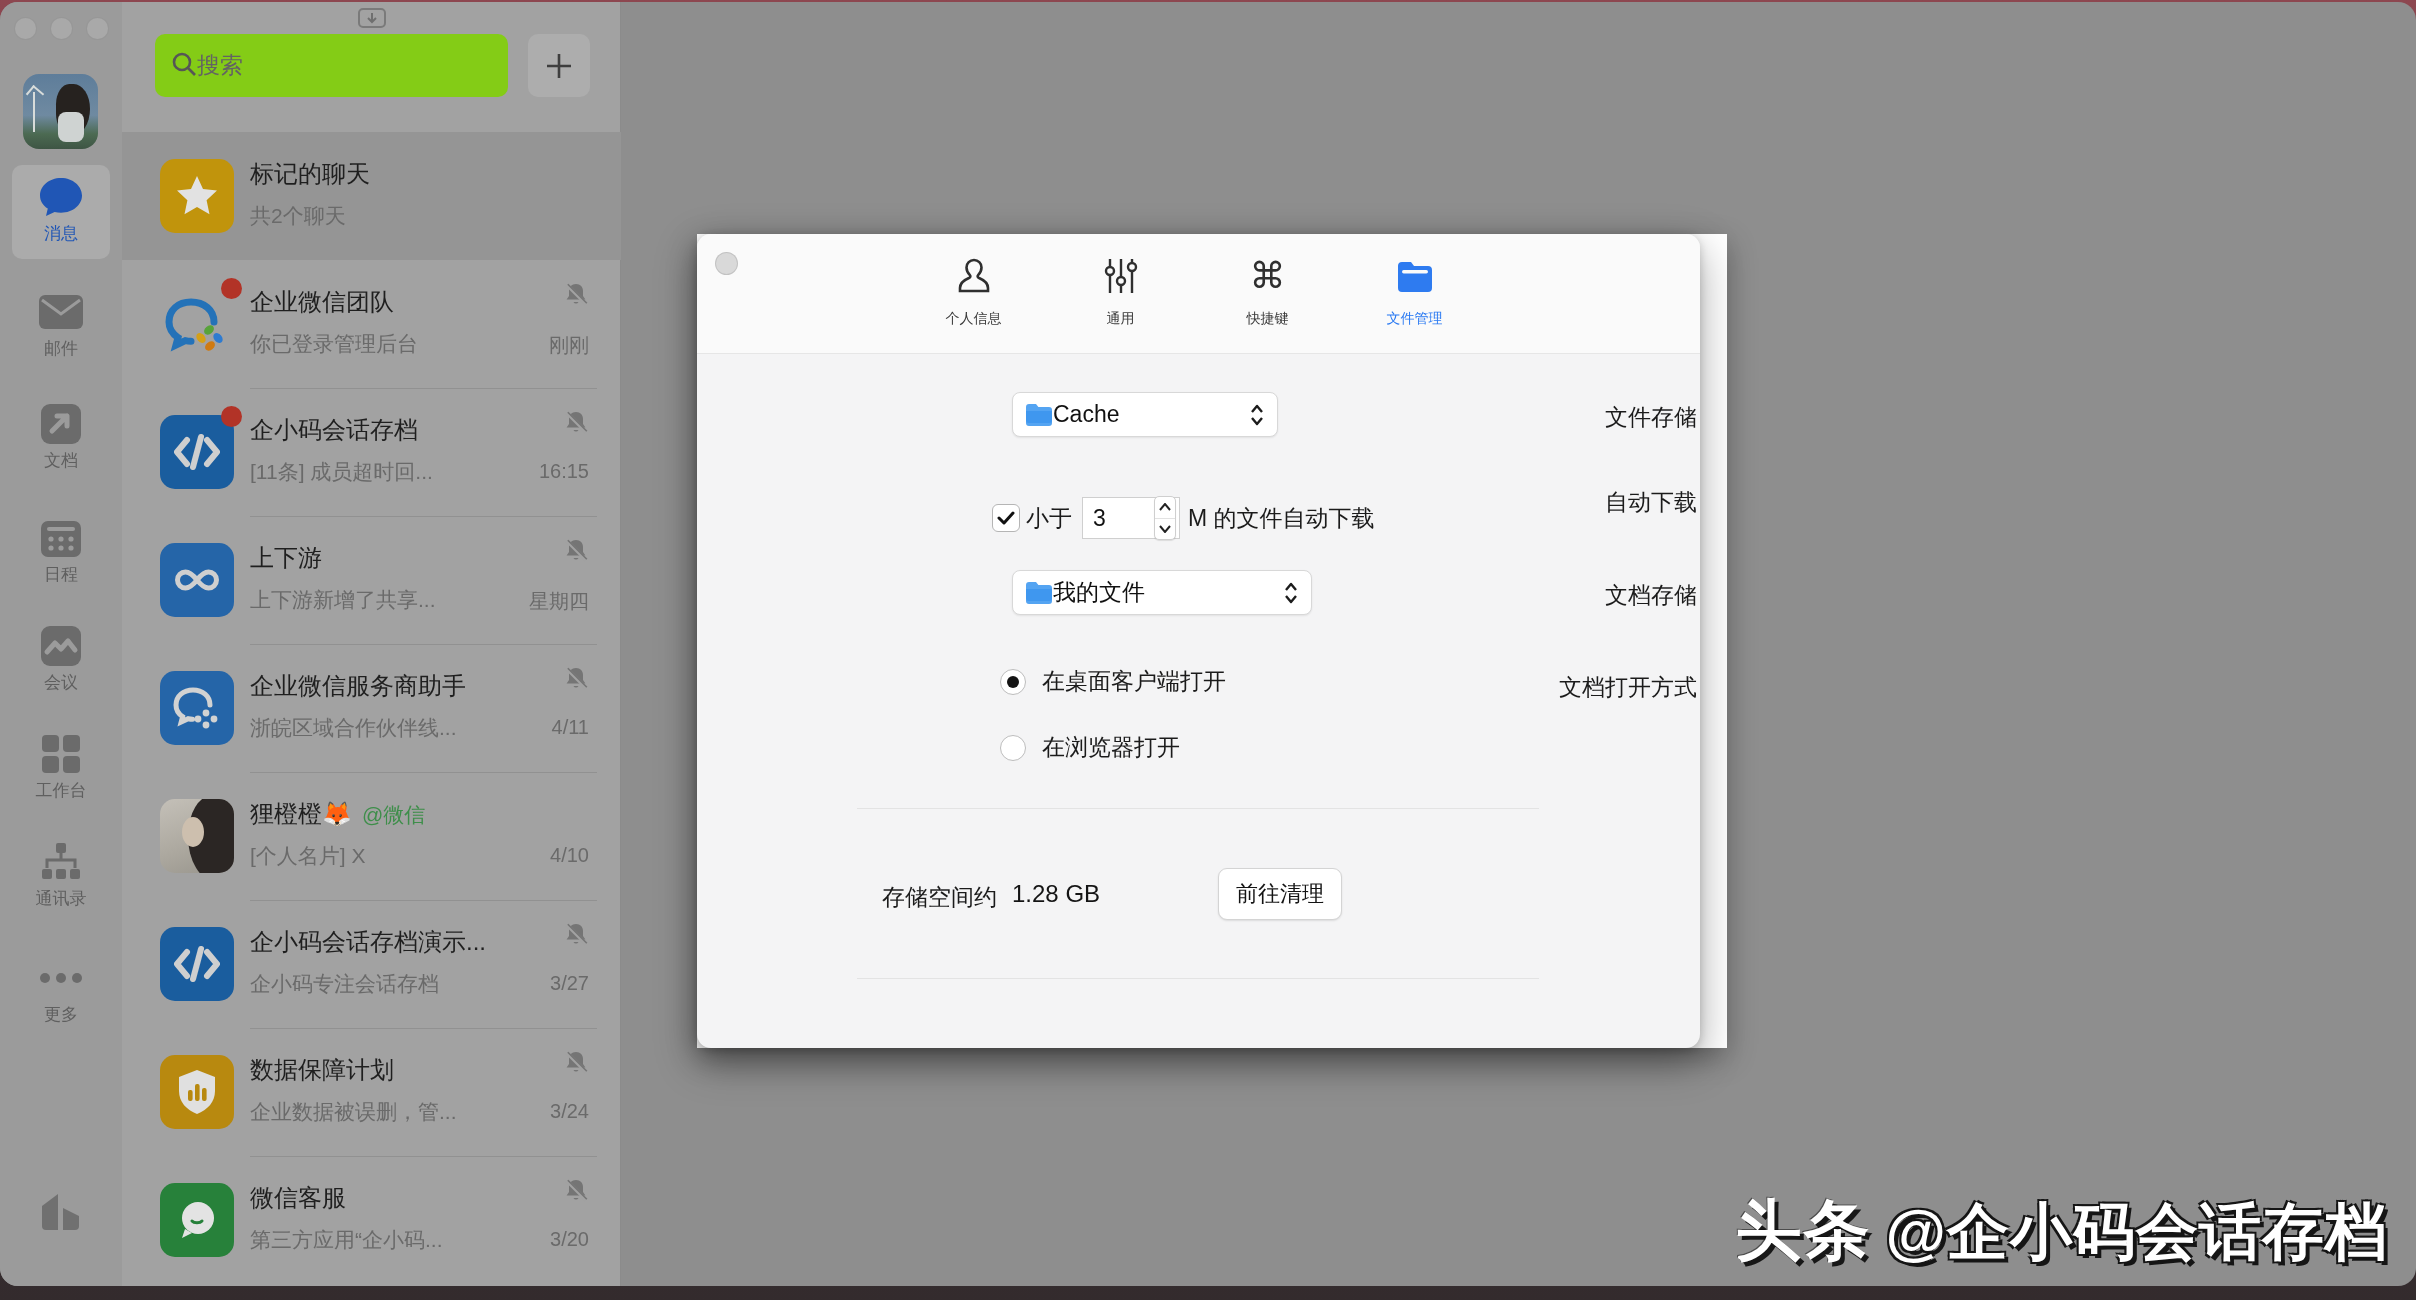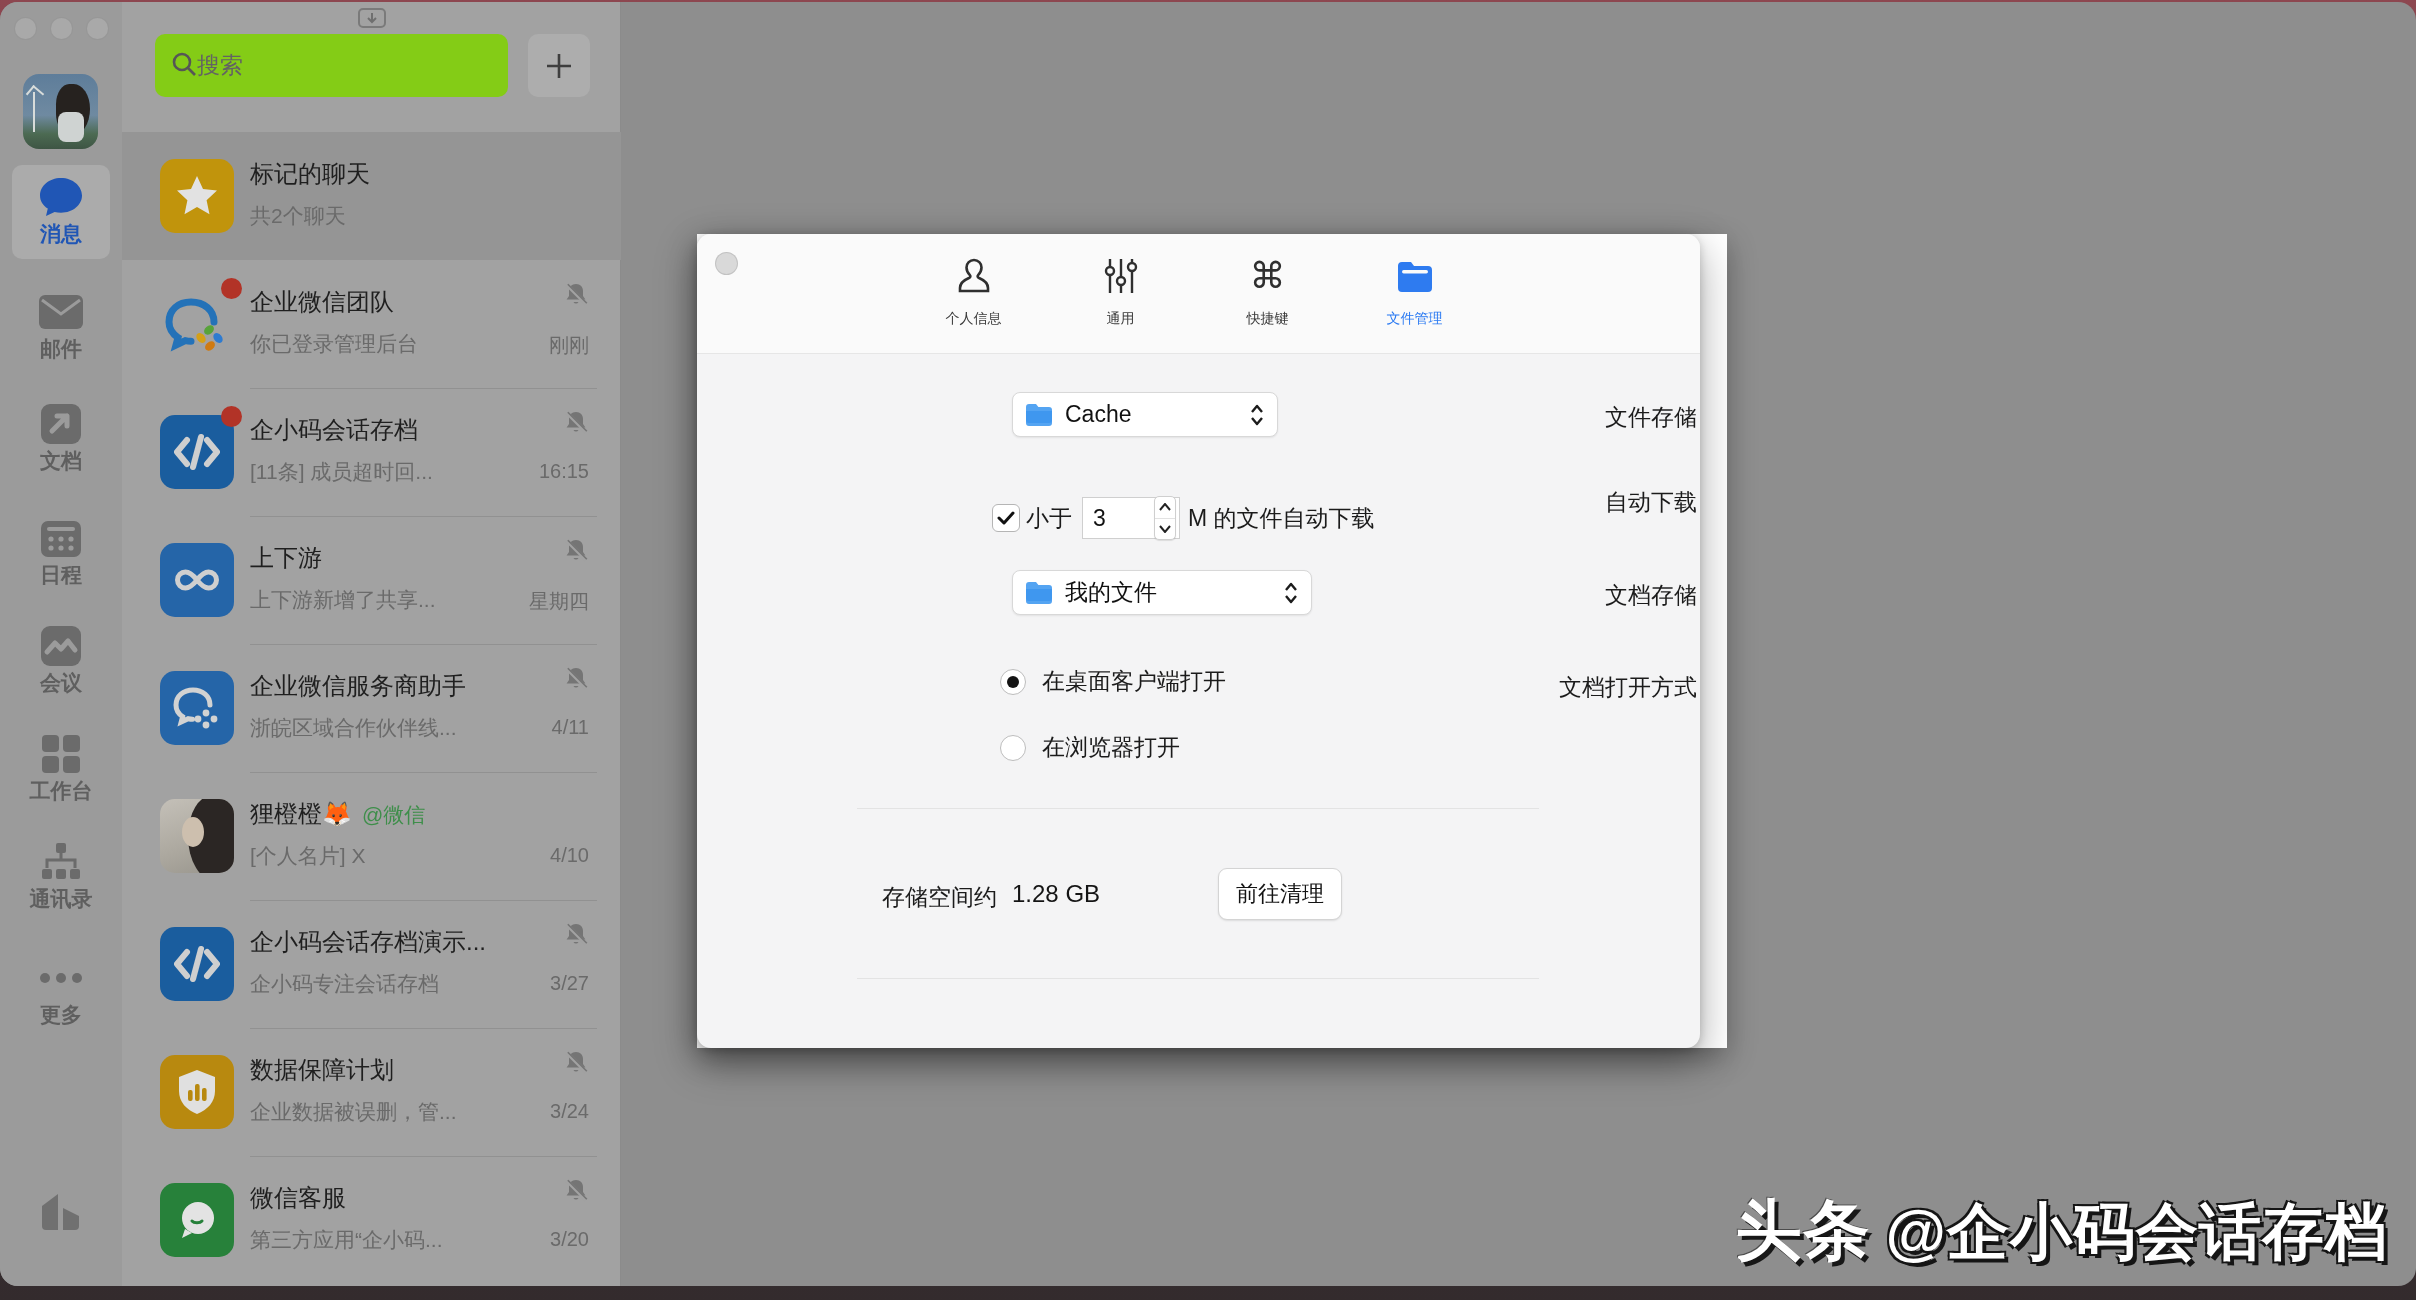--- a/index.html
+++ b/index.html
@@ -22,21 +22,21 @@
     position:absolute; left:23px; top:72px; width:75px; height:75px; border-radius:16px; overflow:hidden;
     background:linear-gradient(180deg,#5e7d9a 0%,#6f8aa1 55%,#4c6a52 80%,#3e5544 100%);
   }
   .profile-avatar .hair { position:absolute; right:8px; top:10px; width:34px; height:52px; border-radius:45% 55% 60% 50%; background:#26221f; }
   .profile-avatar .shirt { position:absolute; right:14px; top:38px; width:26px; height:30px; border-radius:8px; background:#cfd3d2; }
   .profile-avatar .mill { position:absolute; left:10px; top:18px; width:2px; height:40px; background:#d8dcda; }
   .profile-avatar .mill:after { content:""; position:absolute; left:-5px; top:-4px; width:12px; height:10px; border-left:2px solid #d8dcda; border-top:2px solid #d8dcda; transform:rotate(40deg); }
   .nav-item { position:absolute; left:12px; width:98px; text-align:center; border-radius:10px; padding-top:8px; }
   .nav-item.selected { background:#ababab; }
   .nav-item .nv-icon { height:48px; display:flex; align-items:center; justify-content:center; }
-  .nav-item .nv-label { font-size:21px; color:#5f5f5f; line-height:26px;font-weight:bold; }
+  .nav-item .nv-label { font-size:17px; color:#5f5f5f; line-height:26px; }
   .nav-item.selected .nv-label { color:#2056b5; }
   .bottom-icon { position:absolute; left:38px; bottom:48px; }
   
   .chat-panel { position:absolute; left:122px; top:0; width:499px; height:100%; background:#a2a2a2; border-right:1px solid rgba(0,0,0,.14); }
   .mini-top-icon { position:absolute; left:236px; top:6px; width:28px; height:20px; border:2px solid rgba(90,90,90,.55); border-radius:5px; display:flex; align-items:center; justify-content:center; }
   .search-box { position:absolute; left:33px; top:32px; width:353px; height:63px; background:#84cc16; border-radius:10px; display:flex; align-items:center; padding:0 16px; gap:0; }
   .search-box input { border:none; outline:none; background:transparent; font-size:23px; color:#3c3c3c; width:100%; font-family:inherit; }
   .search-box input::placeholder { color:#636363; }
   .add-btn { position:absolute; left:406px; top:32px; width:62px; height:63px; background:#adadad; border-radius:10px; display:flex; align-items:center; justify-content:center; }
   .chat-row { position:absolute; left:0; width:499px; height:128px; }
@@ -57,21 +57,21 @@
   .dialog { position:absolute; left:697px; top:232px; width:1003px; height:814px; background:#f4f4f5; border-radius:14px; box-shadow:0 14px 40px rgba(0,0,0,.35),0 2px 8px rgba(0,0,0,.18); }
   .dlg-header { position:absolute; left:0; top:0; width:100%; height:120px; background:#fafafa; border-radius:14px 14px 0 0; border-bottom:1px solid #e6e6e6; }
   .dlg-close { position:absolute; left:18px; top:18px; width:23px; height:23px; border-radius:50%; background:#d9d9d9; border:1px solid rgba(0,0,0,.10); }
   .tabs { position:absolute; left:203px; top:16px; display:flex; }
   .tab { width:147px; text-align:center; cursor:default; }
   .tab .t-icon { height:52px; display:flex; align-items:center; justify-content:center; }
   .tab .t-label { font-size:14px; color:#3a3a3a; line-height:32px; }
   .tab.selected .t-label { color:#2979f2; }
   .cmd-glyph { font-size:36px; color:#2f2f2f; line-height:1; }
   .row-label { position:absolute; left:790px; width:210px; text-align:right; font-size:23px; color:#1b1b1b; }
-  .select-ctl { position:absolute; background:#fff; border:1px solid #d8d8d8; border-radius:8px; box-shadow:0 1px 2px rgba(0,0,0,.08); display:flex; align-items:center; padding:0 12px; gap:12px; }
+  .select-ctl { position:absolute; background:#fff; border:1px solid #d8d8d8; border-radius:8px; box-shadow:0 1px 2px rgba(0,0,0,.08); display:flex; align-items:center; padding:0 12px; }
   .select-ctl .sel-text { font-size:23px; color:#111; flex:1; }
   .num-field { position:absolute; background:#fff; border:1px solid #cfcfcf; display:flex; align-items:center; }
   .num-field input { border:none; outline:none; width:64px; font-size:23px; color:#111; padding-left:10px; font-family:inherit; background:transparent; }
   .stepper { width:22px; height:44px; background:#fff; border:1px solid #cfcfcf; border-radius:5px; display:flex; flex-direction:column; margin-left:8px; box-shadow:0 1px 1px rgba(0,0,0,.10); }
   .stepper div { flex:1; display:flex; align-items:center; justify-content:center; }
   .stepper div:first-child { border-bottom:1px solid #e2e2e2; }
   .checkbox { width:28px; height:28px; background:#fff; border:1px solid #b5b5b5; border-radius:6px; display:inline-flex; align-items:center; justify-content:center; }
   .radio { width:26px; height:26px; border-radius:50%; background:#fff; border:1px solid #bdbdbd; display:inline-flex; align-items:center; justify-content:center; }
   .radio.on:after { content:""; width:12px; height:12px; border-radius:50%; background:#141414; }
   .inline-text { font-size:23px; color:#1b1b1b; }

